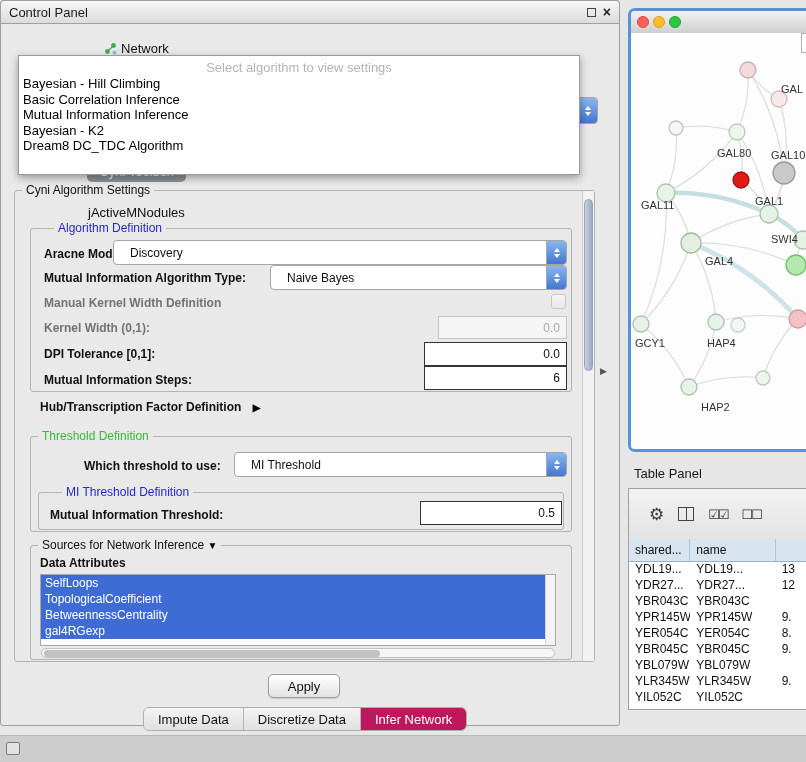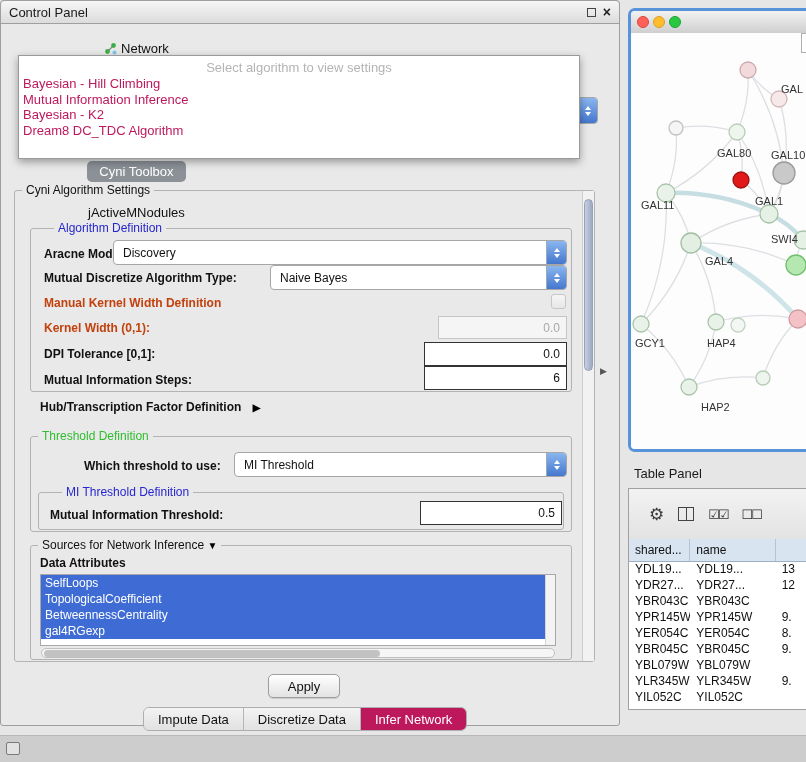--- a/index.html
+++ b/index.html
@@ -20,39 +20,39 @@
 
   
   .cp-tabs{left:84px;top:38px;height:22px;display:flex;align-items:center;gap:20px;font-size:13px;flex-direction:column;}
   .cp-tab{display:flex;align-items:center;gap:4px;padding:3px 4px;border-radius:5px;cursor:default;}
   .cp-tab.selected{background:#8b9197;color:#fff;padding:3px 12px;}
 
   
   .algo-popup{left:18px;top:55px;width:560px;background:#fff;border:1px solid #9a9a9a;
               box-shadow:0 3px 8px rgba(0,0,0,.35);z-index:60;padding:3px 0 20px 0;font-size:13px;}
   .algo-popup-header{text-align:center;color:#b4b4b4;height:17px;line-height:17px;}
-  .algo-item{height:15.5px;line-height:15.5px;padding-left:4px;color:#be185d;}
+  .algo-item{height:15.5px;line-height:15.5px;padding-left:4px;color:#000000;}
   .algo-item.bold{font-weight:bold;}
 
   
   .combo-fragment{left:540px;top:97px;width:58px;height:27px;z-index:5;}
 
   
   .group{border:1px solid #b3b3b3;border-radius:3px;box-sizing:border-box;}
   .legend{position:absolute;background:#e9e9e9;padding:0 4px;font-size:12px;line-height:14px;z-index:3;}
   .legend.blue{color:#2626cf;margin-left:16px;}
   .legend.green{color:#2fbe2f;}
 
   .lbl{font-size:12px;font-weight:bold;color:#111;line-height:14px;}
-  .lbl.disabled{color:#c2410c;}
+  .lbl.disabled{color:#737373;}
 
   
   .combo{display:flex;align-items:center;background:#fff;border:1px solid #a6a6a6;border-radius:4px;
          box-sizing:border-box;font-size:12px;overflow:hidden;}
-  .combo-value{padding-left:9px;flex:1;}
+  .combo-value{padding-left:16px;flex:1;}
   .combo-btn{width:19px;align-self:stretch;background:linear-gradient(#8ab6ef,#4477ce);
              display:flex;flex-direction:column;align-items:center;justify-content:center;
              border-left:1px solid #9ab;}
   .tri-up{width:0;height:0;border-left:3.5px solid transparent;border-right:3.5px solid transparent;
           border-bottom:4px solid #fff;margin-bottom:2px;}
   .tri-down{width:0;height:0;border-left:3.5px solid transparent;border-right:3.5px solid transparent;
             border-top:4px solid #fff;}
 
   
   .field{background:#fff;border:1px solid #333;box-sizing:border-box;font-size:12px;
@@ -175,20 +175,21 @@
     <span class="combo-value"></span>
     <span class="combo-btn">
         <span class="tri-up"></span>
         <span class="tri-down"></span>
       </span>
   </div>
 
   <div class="abs algo-popup">
     <div class="algo-popup-header">Select algorithm to view settings</div>
     <div class="algo-item">Bayesian - Hill Climbing</div>
+    <div class="algo-item">Basic Correlation Inference</div>
     <div class="algo-item">Mutual Information Inference</div>
     <div class="algo-item">Bayesian - K2</div>
     <div class="algo-item">Dream8 DC_TDC Algorithm</div>
   </div>
 
   <div class="abs group" style="left:14px;top:190px;width:581px;height:472px;"></div>
   <span class="legend" style="left:22px;top:183px;">Cyni Algorithm Settings</span>
 
   <div class="abs vscrollbar" style="left:582px;top:191px;width:12px;height:470px;">
     <div class="vscroll-thumb" style="top:8px;height:172px;"></div>
@@ -199,21 +200,21 @@
 
   <span class="abs lbl" style="left:44px;top:247px;">Aracne Mode:</span>
   <div class="abs combo" style="left:113px;top:240px;width:454px;height:25px;">
     <span class="combo-value">Discovery</span>
     <span class="combo-btn">
         <span class="tri-up"></span>
         <span class="tri-down"></span>
       </span>
   </div>
 
-  <span class="abs lbl" style="left:44px;top:271px;">Mutual Discretize Algorithm Type:</span>
+  <span class="abs lbl" style="left:44px;top:271px;">Mutual Information Algorithm Type:</span>
   <div class="abs combo" style="left:270px;top:265px;width:297px;height:25px;">
     <span class="combo-value">Naive Bayes</span>
     <span class="combo-btn">
         <span class="tri-up"></span>
         <span class="tri-down"></span>
       </span>
   </div>
 
   <span class="abs lbl disabled" style="left:44px;top:296px;">Manual Kernel Width Definition</span>
   <div class="abs checkbox" style="left:551px;top:294px;opacity:.65;"></div>

